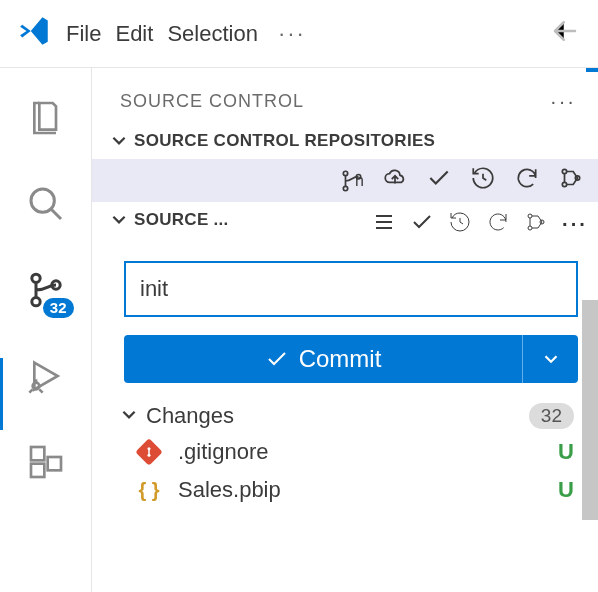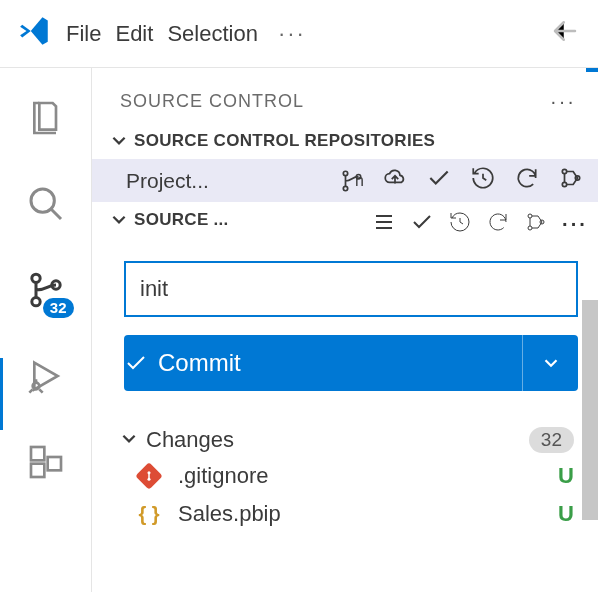--- a/index.html
+++ b/index.html
@@ -113,42 +113,42 @@
     padding: 6px 14px 6px 34px;
     font-size: 21px;
     color: #3b3b3b;
   }
   .repo-row .label { flex: 0 0 auto; }
   .repo-row .icons { display:flex; gap:18px; align-items:center; margin-left:auto;}
   .repo-row svg { width:26px; height:26px; stroke:#3b3b3b; fill:none; stroke-width:1.6;}
   .repo-row .branch-text { font-size:16px; color:#3b3b3b; margin-left:-10px;}
 
   .commit-box {
-    margin: 14px 20px 16px 32px;
+    margin: 14px 20px 0 32px;
     display:flex; flex-direction:column; gap:18px;
   }
   .commit-input {
     width: 100%;
     height: 56px;
     border: 2px solid #0078d4;
     font-size: 22px;
     padding: 0 14px;
     outline: none;
     color: #3b3b3b;
     font-family: inherit;
   }
   .commit-btn-row { display:flex; }
   .commit-btn {
     flex:1;
     background:#0078d4;
     color:#fff;
     border:none;
-    height:56px;
+    height:48px;
     font-size:24px;
-    display:flex; align-items:center; gap:10px;
+    display:flex; align-items:center; justify-content:center; gap:10px;
     border-radius:4px 0 0 4px;
   }
   .commit-btn svg { width:24px; height:24px; stroke:#fff; fill:none; stroke-width:2;}
   .commit-dropdown {
     width:56px;
     background:#0078d4;
     border:none;
     border-left:1px solid rgba(255,255,255,.4);
     border-radius:0 4px 4px 0;
     display:flex; align-items:center; justify-content:center;
@@ -254,21 +254,20 @@
 
     <div class="section-header">
       <span class="chev">
           <svg viewBox="0 0 16 16">
             <path d="M3 6l5 5 5-5"></path>
           </svg>
         </span>
       <span>SOURCE CONTROL REPOSITORIES</span>
     </div>
     <div class="repo-row">
-      <span class="label">Project...</span>
       <span class="icons">
         <span style="display:flex;align-items:center;">
           <svg viewBox="0 0 24 24">
               <circle cx="6" cy="5" r="2"></circle>
               <circle cx="6" cy="19" r="2"></circle>
               <circle cx="18" cy="8" r="2"></circle>
               <path d="M6 7v10M6 12c6 0 6-4 12-4"></path>
             </svg>
           <span class="branch-text">n</span>
         </span>

